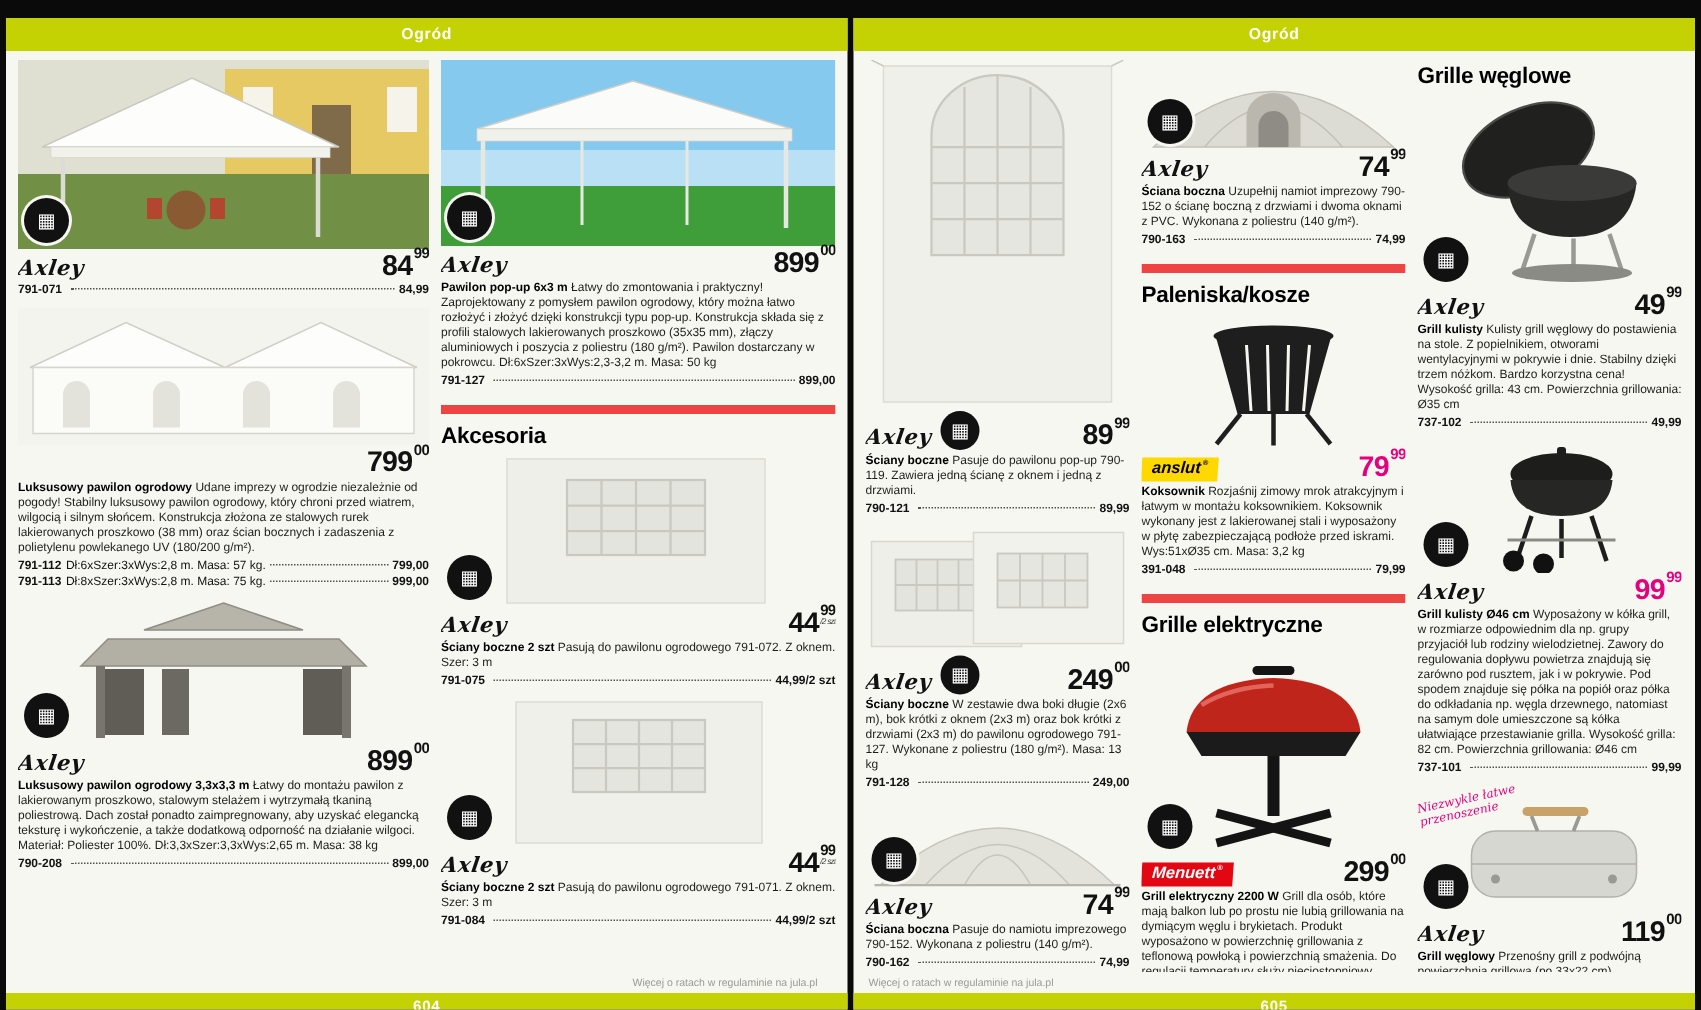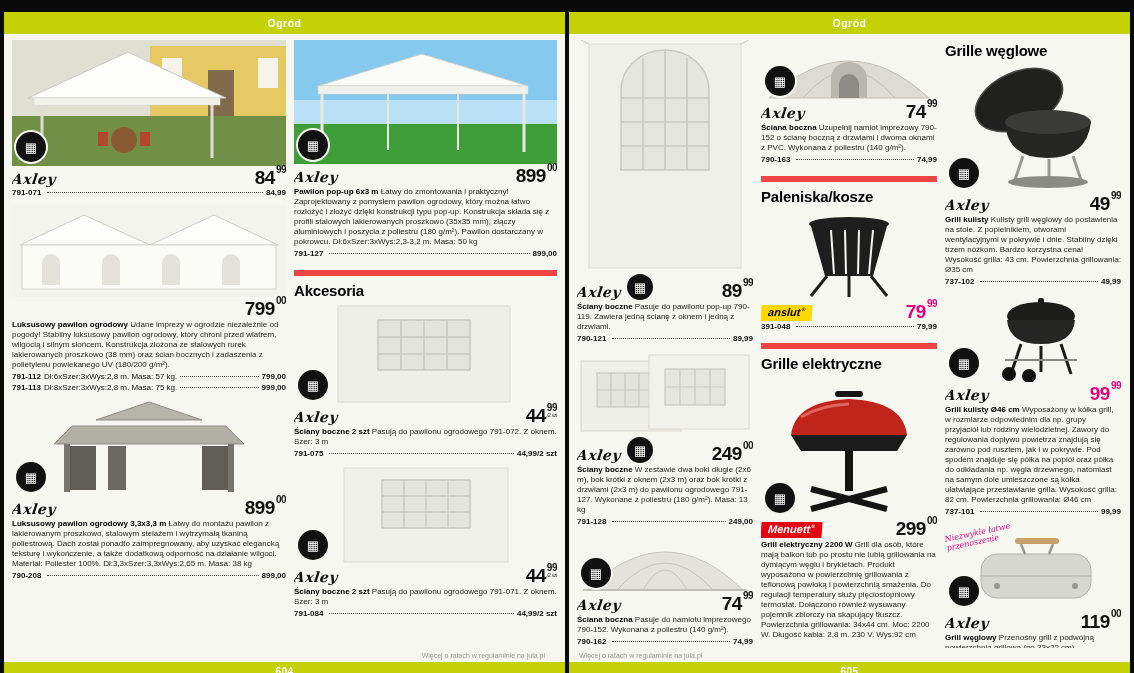--- a/index.html
+++ b/index.html
@@ -419,20 +419,21 @@
         </svg>
       </div>
       <div class="prod">
         <div class="brandrow">
           <span class="brandbox anslut"><span>anslut</span><span class="regmark">®</span></span>
           <span class="price promo"><span>79</span><span class="pstack">
                 <span class="pdec">99</span>
                 <span class="punit"></span>
               </span></span>
         </div>
+        <p class="desc"><b>Koksownik</b> <span>Rozjaśnij zimowy mrok atrakcyjnym i łatwym w montażu koksownikiem. Koksownik wykonany jest z lakierowanej stali i wyposażony w płytę zabezpieczającą podłoże przed iskrami. Wys:51xØ35 cm. Masa: 3,2 kg</span></p>
         <div class="sr">
           <b class="sku">391-048</b>
           <span class="sinfo"></span>
           <span class="dots"></span>
           <b class="sp">79,99</b>
         </div>
       </div>
 
       <h2 class="sect">Grille elektryczne</h2>
 

